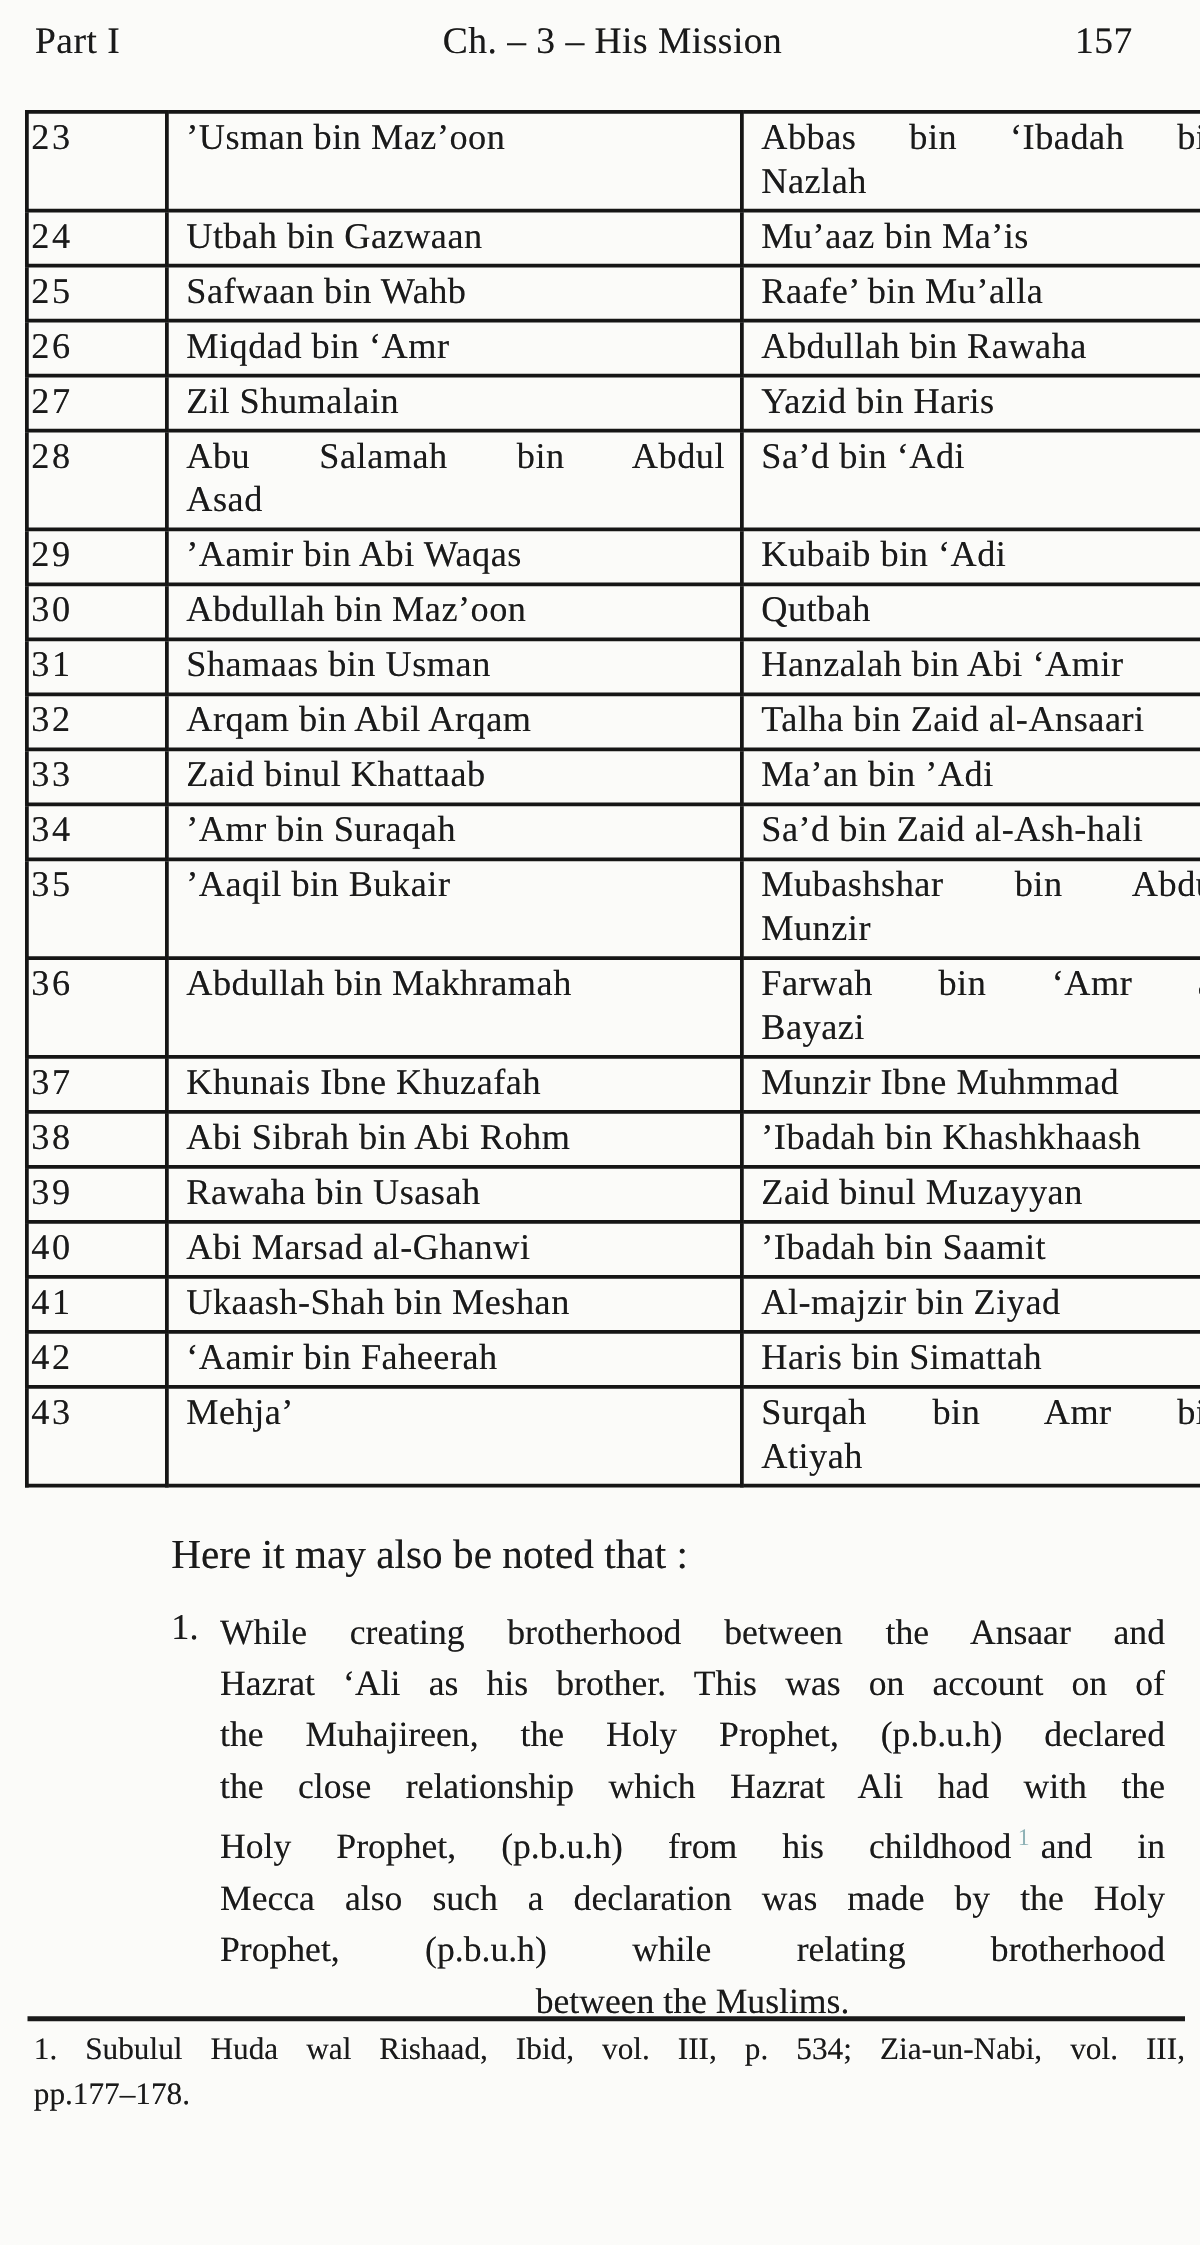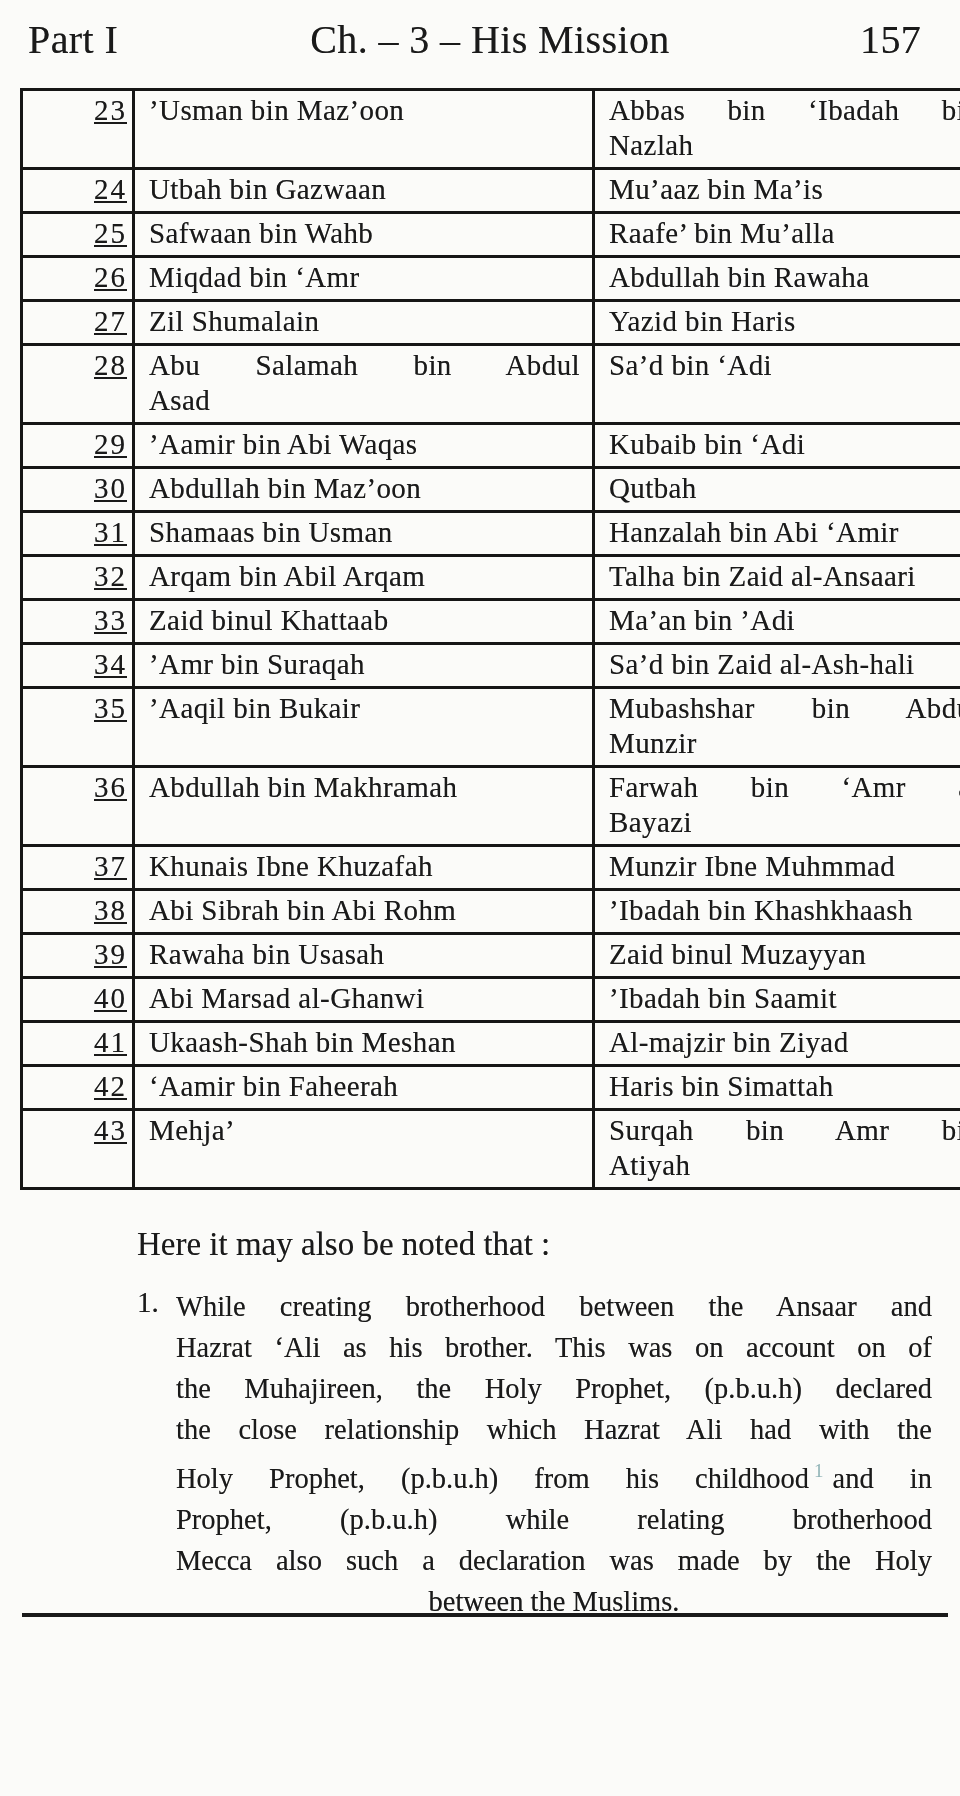--- a/index.html
+++ b/index.html
@@ -6,37 +6,37 @@
   body{
     width:960px;height:1796px;
     background:#fbfbf9;color:#1a1a1a;
     font-family:"Liberation Serif","DejaVu Serif",serif;
     position:relative;overflow:hidden;
     text-shadow:0 0 0.4px rgba(25,25,25,.55);
   }
   .page{position:absolute;inset:0;}
 
   
-  .hdr span{position:absolute;top:16px;font-size:40px;letter-spacing:.4px;}
+  .hdr span{position:absolute;top:16px;font-size:30px;letter-spacing:.4px;}
   .hdr .part{left:28px;}
   .hdr .chapter{left:10px;width:960px;text-align:center;}
   .hdr .pagenum{left:860px;}
 
   
   table.names{
     position:absolute;top:88px;left:20px;
     border-collapse:collapse;table-layout:fixed;width:972px;
   }
   table.names td{
     border:3px solid #161616;vertical-align:top;
     padding:2px 12px 4px 14px;
     font-size:29px;line-height:35px;letter-spacing:.4px;
   }
   table.names td.num{
-    text-align:right;padding:2px 5px 4px 2px;letter-spacing:2px;text-decoration:underline;
+    text-align:left;padding:2px 5px 4px 2px;letter-spacing:2px;
   }
   .cl{white-space:nowrap;}
   .cl.just{white-space:normal;text-align:justify;text-align-last:justify;}
 
   
   .note-intro{position:absolute;left:137px;top:1226px;font-size:33px;margin:0;}
 
   
   .li-num{position:absolute;left:137px;top:1286px;font-size:29px;}
   .li-body{
@@ -275,20 +275,24 @@
 
   <p class="note-intro">Here it may also be noted that :</p>
 
   <span class="li-num">1.</span>
   <div class="li-body" id="para-lines">
       <div class="pl just">While creating brotherhood between the Ansaar and</div>
       <div class="pl just">Hazrat ‘Ali as his brother. This was on account on of</div>
       <div class="pl just">the Muhajireen, the Holy Prophet, (p.b.u.h) declared</div>
       <div class="pl just">the close relationship which Hazrat Ali had with the</div>
       <div class="pl just">Holy Prophet, (p.b.u.h) from his childhood<span class="sup">1</span>and in</div>
+      <div class="pl just">Mecca also such a declaration was made by the Holy</div>
       <div class="pl just">Prophet, (p.b.u.h) while relating brotherhood</div>
-      <div class="pl just">Mecca also such a declaration was made by the Holy</div>
       <div class="pl">between the Muslims.</div>
     </div>
 
   <div class="rule"></div>
+  <div class="footnote">
+    <div class="fn-line just">1. Subulul Huda wal Rishaad, Ibid, vol. III, p. 534; Zia-un-Nabi, vol. III,</div>
+    <div class="fn-line">pp.177–178.</div>
+  </div>
 
 </div>
 
 </body></html>

